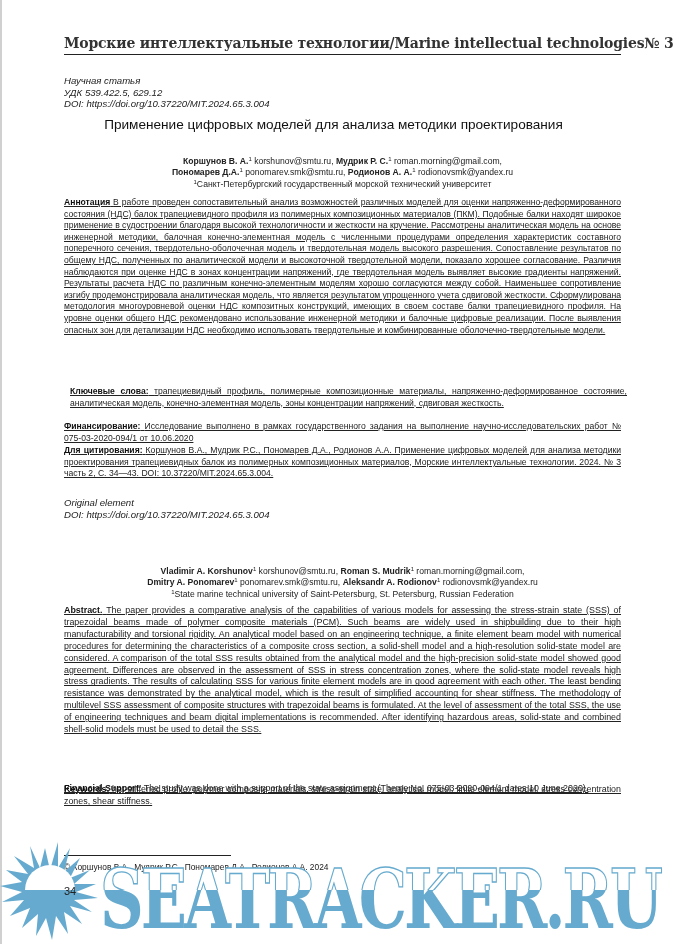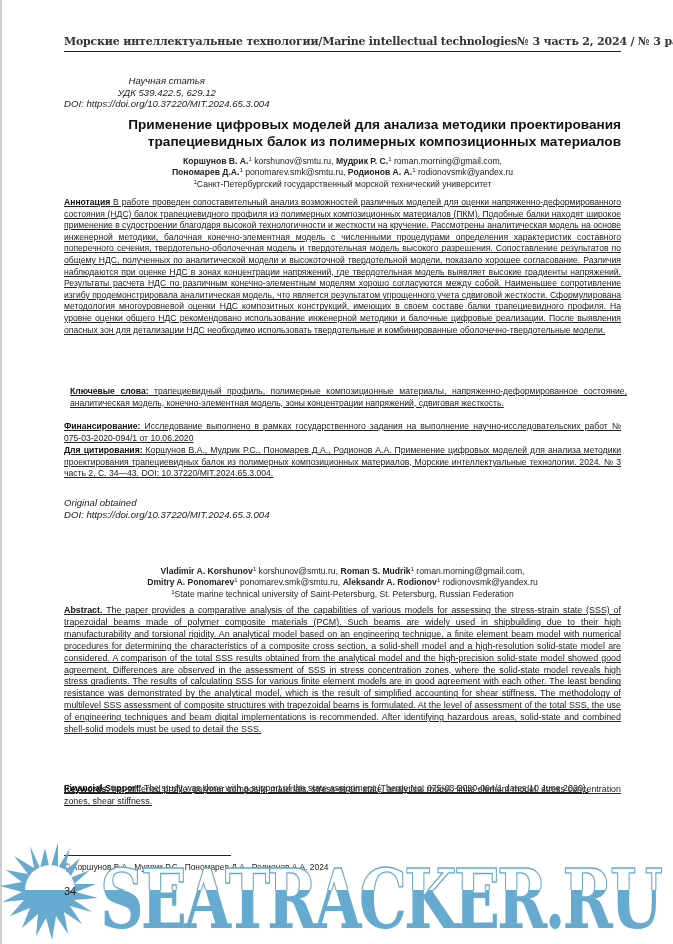--- a/index.html
+++ b/index.html
@@ -4,27 +4,27 @@
 <style>
   html, body { margin: 0; padding: 0; }
   body {
     width: 673px; height: 944px; background: #ffffff; position: relative; overflow: hidden;
     font-family: "Liberation Sans", sans-serif; color: #111;
   }
   .page-edge { position: absolute; left: 0; top: 0; bottom: 0; width: 2px; background: #d0d0d0; }
   .running-header {
     position: absolute; left: 64px; top: 35px; width: 557px;
     border-bottom: 1px solid #222; padding-bottom: 3px;
-    font-family: "DejaVu Serif", serif; font-weight: bold; font-size: 11px; color: #333;
+    font-family: "DejaVu Serif", serif; font-weight: bold; font-size: 14px; color: #333;
     display: flex; justify-content: space-between; white-space: nowrap; letter-spacing: -0.2px;
   }
   .meta { position: absolute; left: 64px; font-style: italic; font-size: 9.6px; line-height: 11.5px; color: #222; }
   .title {
-    position: absolute; left: 64px; width: 557px; text-align: right;
-    font-weight: bold; font-size: 13.6px; line-height: 16.5px; color: #111;
+    position: absolute; left: 55px; width: 557px; text-align: center;
+    font-weight: normal; font-size: 13.6px; line-height: 16.5px; color: #111;
   }
   .authors {
     position: absolute; left: 64px; width: 557px; text-align: center;
     font-size: 8.6px; line-height: 11.4px; color: #222;
   }
   .authors b { font-weight: bold; }
   .authors sup { font-size: 6px; vertical-align: 3px; line-height: 0; }
   .body-text {
     position: absolute; left: 64px; width: 557px; text-align: justify;
     font-size: 8.6px; line-height: 11.6px; color: #222; text-decoration: underline;
@@ -39,29 +39,28 @@
 </head>
 <body>
 
 <div class="page-edge"></div>
 
 <div class="running-header">
   <span>Морские интеллектуальные технологии/Marine intellectual technologies</span>
   <span>№ 3 часть 2, 2024 / № 3 part 2, 2024</span>
 </div>
 
-<div class="meta" style="top:75px;text-align:center;">
+<div class="meta" style="top:75px;">
   <div>Научная статья</div>
   <div>УДК 539.422.5, 629.12</div>
   <div>DOI: https://doi.org/10.37220/MIT.2024.65.3.004</div>
 </div>
 
 <div class="title" style="top:117px;">
   <div>Применение цифровых моделей для анализа методики проектирования</div>
-  <div>трапециевидных балок из полимерных композиционных материалов</div>
 </div>
 
 <div class="authors" style="top:156px;">
   <div>
     <b>Коршунов В. А.</b><sup>1</sup>
     <span>korshunov@smtu.ru,</span>
     <b>Мудрик Р. С.</b><sup>1</sup>
     <span>roman.morning@gmail.com,</span>
   </div>
   <div>
@@ -87,21 +86,21 @@
   <b>Финансирование:</b>
   <span>Исследование выполнено в рамках государственного задания на выполнение научно-исследовательских работ № 075-03-2020-094/1 от 10.06.2020</span>
 </div>
 
 <div class="body-text" style="top:445px;">
   <b>Для цитирования:</b>
   <span>Коршунов В.А., Мудрик Р.С., Пономарев Д.А., Родионов А.А. Применение цифровых моделей для анализа методики проектирования трапециевидных балок из полимерных композиционных материалов, Морские интеллектуальные технологии. 2024. № 3 часть 2, С. 34—43. DOI: 10.37220/MIT.2024.65.3.004.</span>
 </div>
 
 <div class="meta" style="top:497px;">
-  <div>Original obtained</div>
+  <div>Original element</div>
   <div>DOI: https://doi.org/10.37220/MIT.2024.65.3.004</div>
 </div>
 
 <div class="title" style="top:528px;">
 </div>
 
 <div class="authors" style="top:566px;">
   <div>
     <b>Vladimir A. Korshunov</b><sup>1</sup>
     <span>korshunov@smtu.ru,</span>

